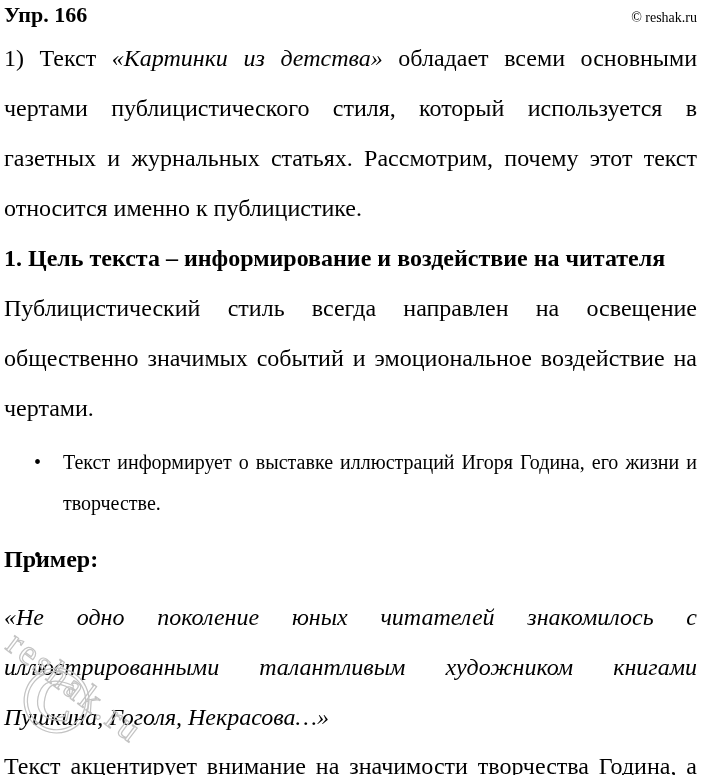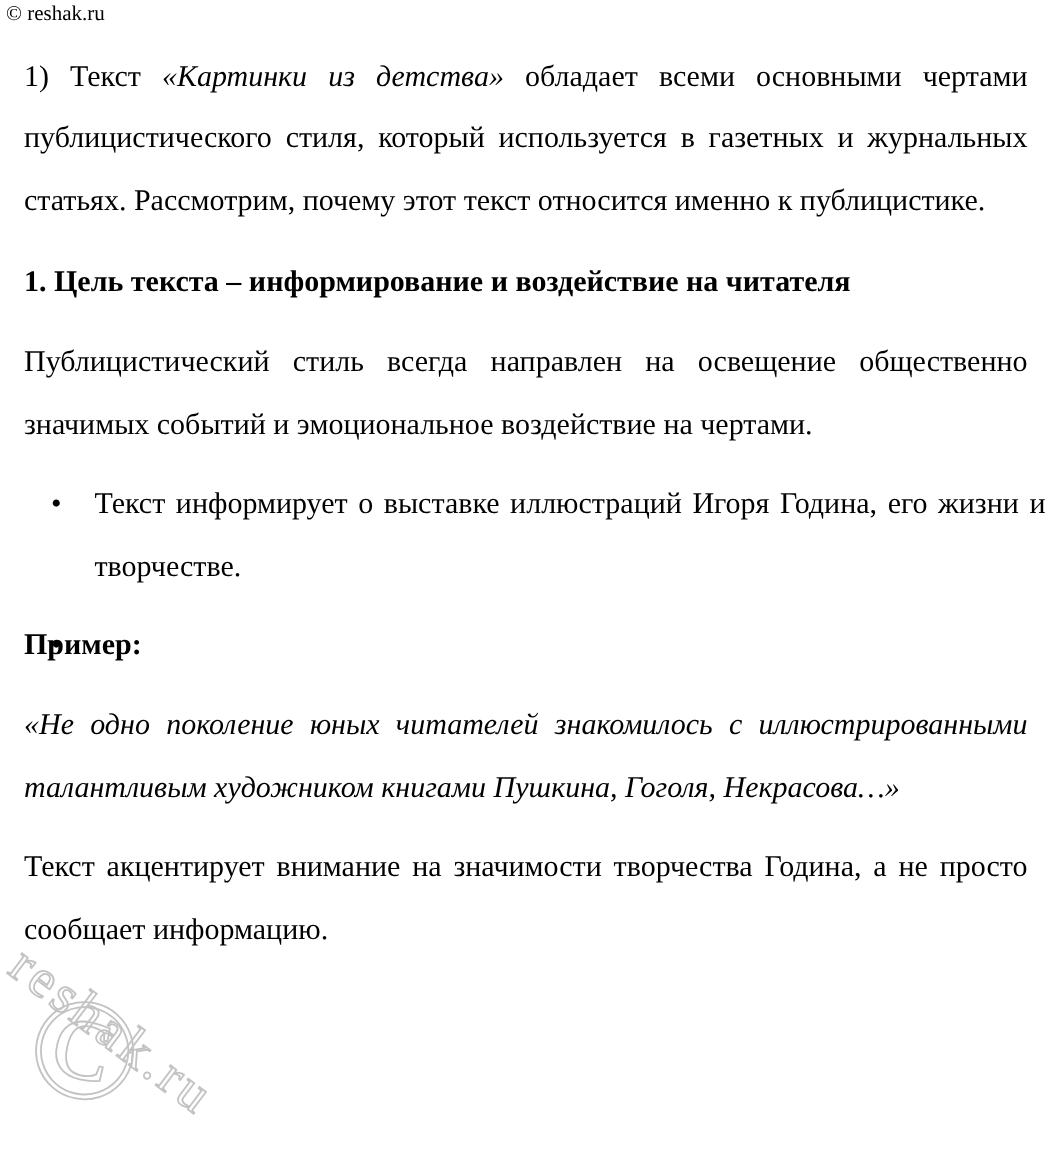--- a/index.html
+++ b/index.html
@@ -34,22 +34,22 @@
     font-weight: bold;
     font-size: 22px;
     line-height: 1.2;
   }
   .copyright {
     font-size: 14px;
     line-height: 1.2;
   }
   
   .doc p {
-    margin: 12px;
-    font-size: 20px;
+    margin: 0;
+    font-size: 24px;
     line-height: 2.08;
     text-align: justify;
   }
   .doc .section-heading {
     font-weight: bold;
     text-align: left;
   }
   .italic { font-style: italic; }
   .quote {
     font-style: italic;
@@ -111,20 +111,21 @@
     -webkit-text-stroke: 1.2px #c3c3c3;
     transform: rotate(12deg);
   }
 </style>
 </head>
 <body>
 
 <div class="page">
 
   <div class="header">
+    <span class="exercise">Упр. 166</span>
     <span class="copyright">© reshak.ru</span>
   </div>
 
   <div class="doc">
 
     <p><span>1) Текст </span><span class="italic">«Картинки из детства»</span><span> обладает всеми основными чертами публицистического стиля, который используется в газетных и журнальных статьях. Рассмотрим, почему этот текст относится именно к публицистике.</span></p>
 
     <p class="section-heading">1. Цель текста – информирование и воздействие на читателя</p>
 
     <p>Публицистический стиль всегда направлен на освещение общественно значимых событий и эмоциональное воздействие на чертами.</p>

